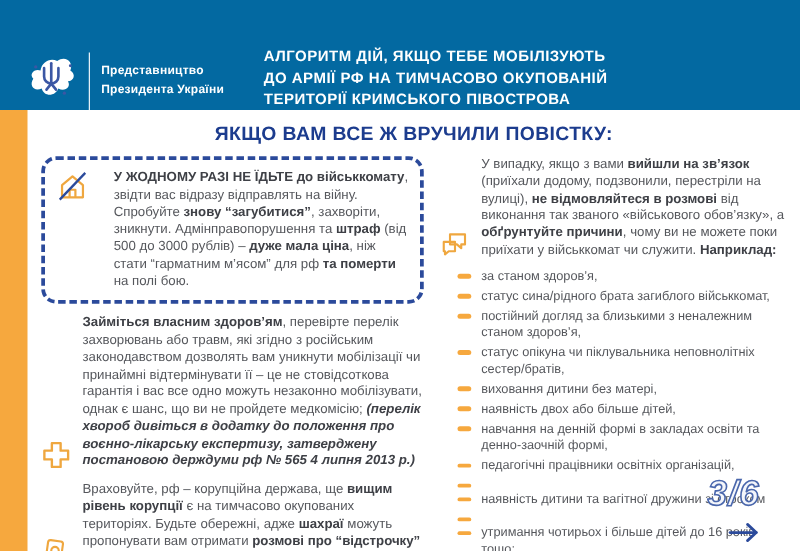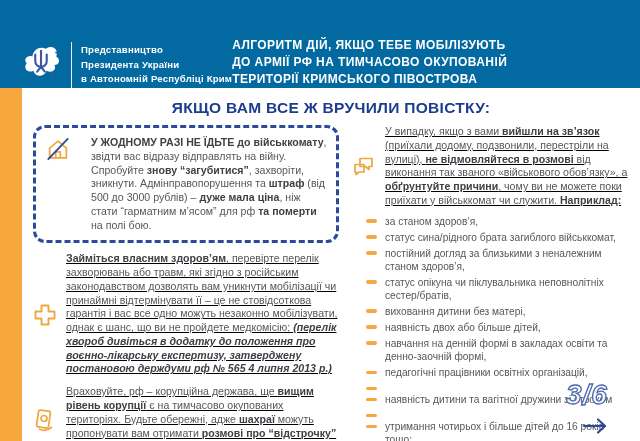--- a/index.html
+++ b/index.html
@@ -25,21 +25,21 @@
   .columns { display:flex; margin:8px 12px 0 33px; gap:13px; }
   .col-left { width:306px; flex:none; }
   .col-right { flex:1; min-width:0; }
 
   .rich { font-size:10.6px; line-height:1.3; color:#55575c; }
   .rich b { color:#3e4046; }
   .rich .it { font-style:italic; }
 
   .warning-box { border:3px dashed #2b4a9b; border-radius:12px; padding:8px 9px;
                  display:flex; gap:20px; align-items:flex-start; }
-  .item { display:flex; gap:9px; margin-top:9px; align-items:center;text-decoration:underline; }
+  .item { display:flex; gap:9px; margin-top:9px; align-items:flex-end; }
   .item-icon { flex:none; width:26px; height:26px; }
   .sm { width:24px; height:24px; margin-top:1px; }
 
   .reasons { margin:7px 0 0 14px; }
   .reason { display:flex; gap:8px; margin-bottom:3px; font-size:10.2px;
             line-height:1.28; color:#55575c; }
   .dash { flex:none; width:11px; height:3.5px; border-radius:2px;
           background:#f6a83e; margin-top:4.5px; }
 
   .pagination { position:absolute; right:14px; bottom:6px; display:flex;
@@ -60,21 +60,20 @@
       <g fill="#3b57a4">
         <circle cx="9" cy="12" r="1.4"></circle>
           <circle cx="33" cy="34" r="1.4"></circle>
           <circle cx="38" cy="11" r="1.2"></circle>
       </g>
     </svg>
     <div class="logo-divider"></div>
     <div class="logo-text">
       <div>Представництво</div>
       <div>Президента України</div>
-      <div>в Автономній Республіці Крим</div>
     </div>
   </div>
   <div class="header-title">
     <div>АЛГОРИТМ ДІЙ, ЯКЩО ТЕБЕ МОБІЛІЗУЮТЬ</div>
     <div>ДО АРМІЇ РФ НА ТИМЧАСОВО ОКУПОВАНІЙ</div>
     <div>ТЕРИТОРІЇ КРИМСЬКОГО ПІВОСТРОВА</div>
   </div>
 </div>
 
 <div class="main">

